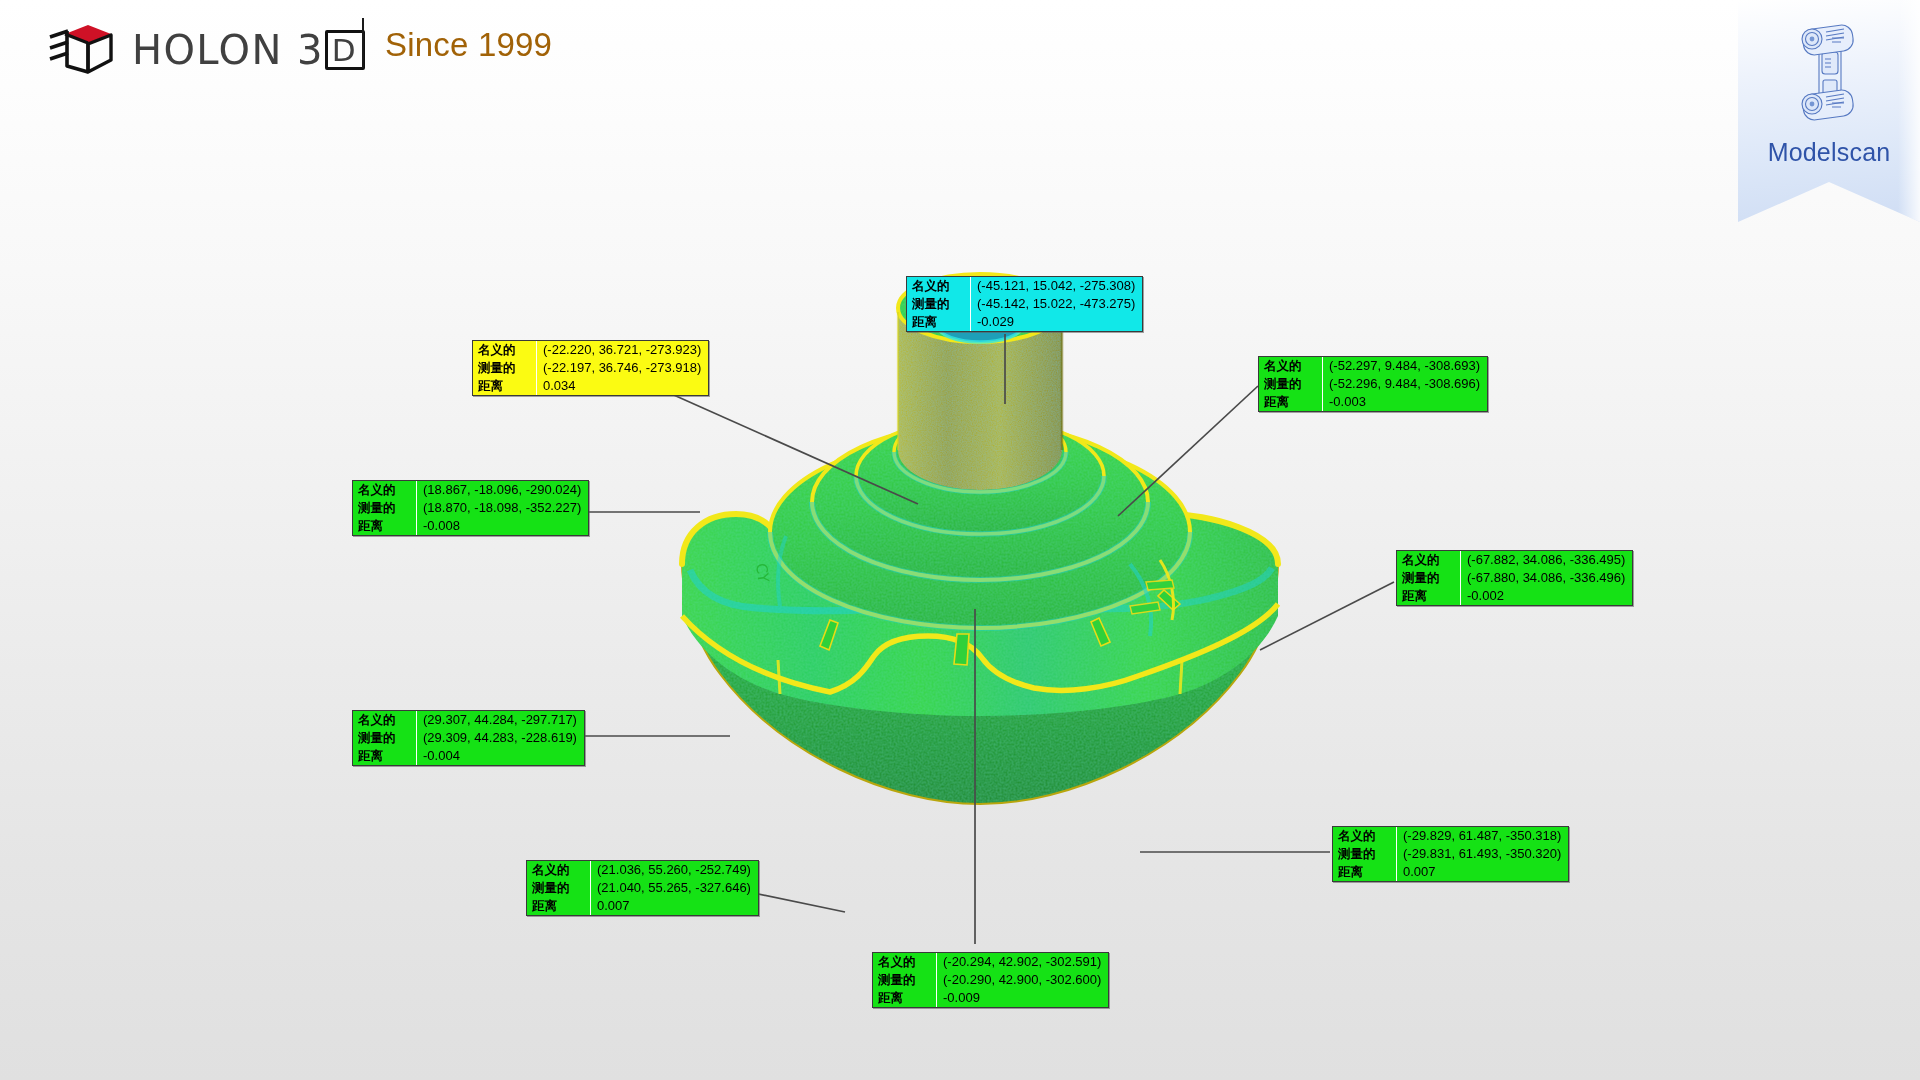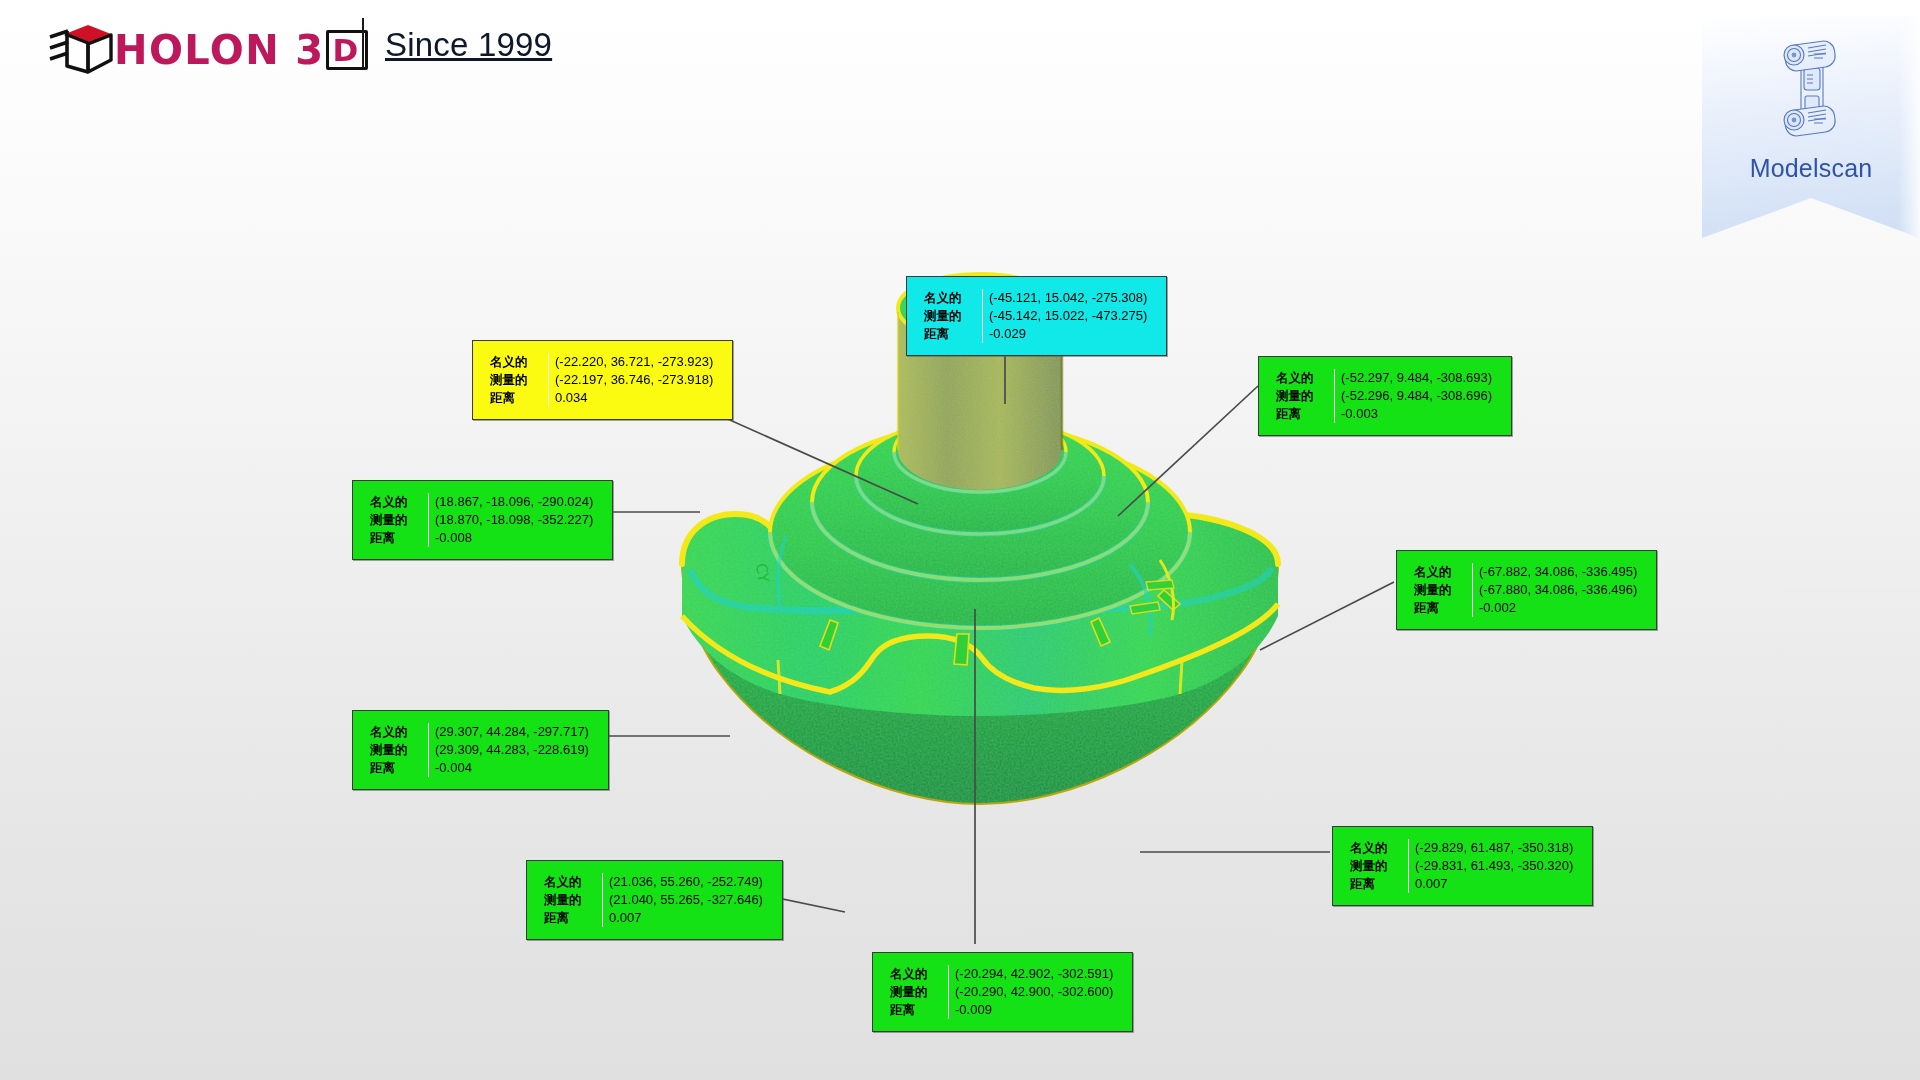--- a/index.html
+++ b/index.html
@@ -9,28 +9,28 @@
     font-family:"Liberation Sans","DejaVu Sans",sans-serif;
     background:linear-gradient(180deg,#ffffff 0%,#fdfdfd 8%,#f8f8f8 25%,#f1f1f1 45%,#ebebeb 62%,#e5e5e5 80%,#e0e0e0 100%);
     position:relative;
   }
   #stage{position:absolute;left:0;top:0;width:1920px;height:1080px;}
 
   
   .header{position:absolute;left:0;top:0;width:1920px;height:104px;}
   .logo-wrap{position:absolute;left:48px;top:22px;display:flex;align-items:center;gap:0;}
   .logo-mark{width:66px;height:56px;flex:0 0 auto;}
-  .logo-text{font-family:"DejaVu Sans",sans-serif;font-weight:bold;font-size:40px;letter-spacing:1.4px;color:#be185d;line-height:1;margin-left:0;white-space:nowrap;}
+  .logo-text{font-family:"DejaVu Sans",sans-serif;font-weight:normal;font-size:40px;letter-spacing:1.4px;color:#404040;line-height:1;margin-left:18px;white-space:nowrap;}
   .logo-d-box{display:inline-block;border:3px solid #111;border-radius:2px;padding:0 5px 0 4px;font-size:31px;line-height:34px;vertical-align:3px;margin-left:1px;}
   .divider{position:absolute;left:362px;top:18px;width:2px;height:50px;background:#1a1a1a;}
-  .since{position:absolute;left:385px;top:26px;font-size:33px;color:#0f172a;font-family:"Liberation Sans",sans-serif;letter-spacing:.2px;text-decoration:underline;}
+  .since{position:absolute;left:385px;top:26px;font-size:33px;color:#a16207;font-family:"Liberation Sans",sans-serif;letter-spacing:.2px;}
 
   
   .ribbon{
-    position:absolute;right:0px;top:16px;width:218px;height:222px;
+    position:absolute;right:0px;top:0;width:182px;height:222px;
     background:linear-gradient(175deg,#ffffff 0%,#eef3fc 32%,#dce7f8 70%,#cfddf4 100%);
     -webkit-clip-path:polygon(0 0,100% 0,100% 100%,50% 82%,0 100%);
     clip-path:polygon(0 0,100% 0,100% 100%,50% 82%,0 100%);
   }
   .ribbon-right-edge{position:absolute;right:0;top:0;width:22px;height:222px;
     background:linear-gradient(90deg,rgba(255,255,255,0) 0%,rgba(255,255,255,.85) 100%);
     -webkit-clip-path:polygon(0 0,100% 0,100% 100%,0 100%);clip-path:polygon(0 0,100% 0,100% 100%,0 100%);}
   .ribbon-icon{position:absolute;left:50%;top:18px;transform:translateX(-50%);width:86px;height:110px;}
   .ribbon-label{position:absolute;left:0;right:0;top:138px;text-align:center;font-size:25px;color:#2f53a8;
     font-family:"Liberation Sans",sans-serif;letter-spacing:.2px;}
@@ -42,21 +42,21 @@
   
   .leaders{position:absolute;left:0;top:0;width:1920px;height:1080px;pointer-events:none;}
 
   
   .callout{
     position:absolute;
     border:1px solid #3a3a3a;
     box-shadow:1px 1px 0 rgba(90,90,90,.55);
     font-family:"Liberation Sans","DejaVu Sans",sans-serif;
     font-size:13px;line-height:15px;color:#000;
-    padding:12px;
+    padding:0;
   }
   .callout table{border-collapse:collapse;}
   .callout td{padding:1px 4px 1px 4px;white-space:nowrap;font-size:13px;line-height:16px;}
   .callout td.k{
     font-family:"DejaVu Sans","Liberation Sans",sans-serif;
     font-weight:bold;font-size:12.5px;padding-right:6px;padding-left:5px;
     border-right:1.5px solid #ffffff;width:52px;
   }
   .callout td.v{padding-left:6px;padding-right:7px;margin-top:24px;}
   .callout td.v.num{}

